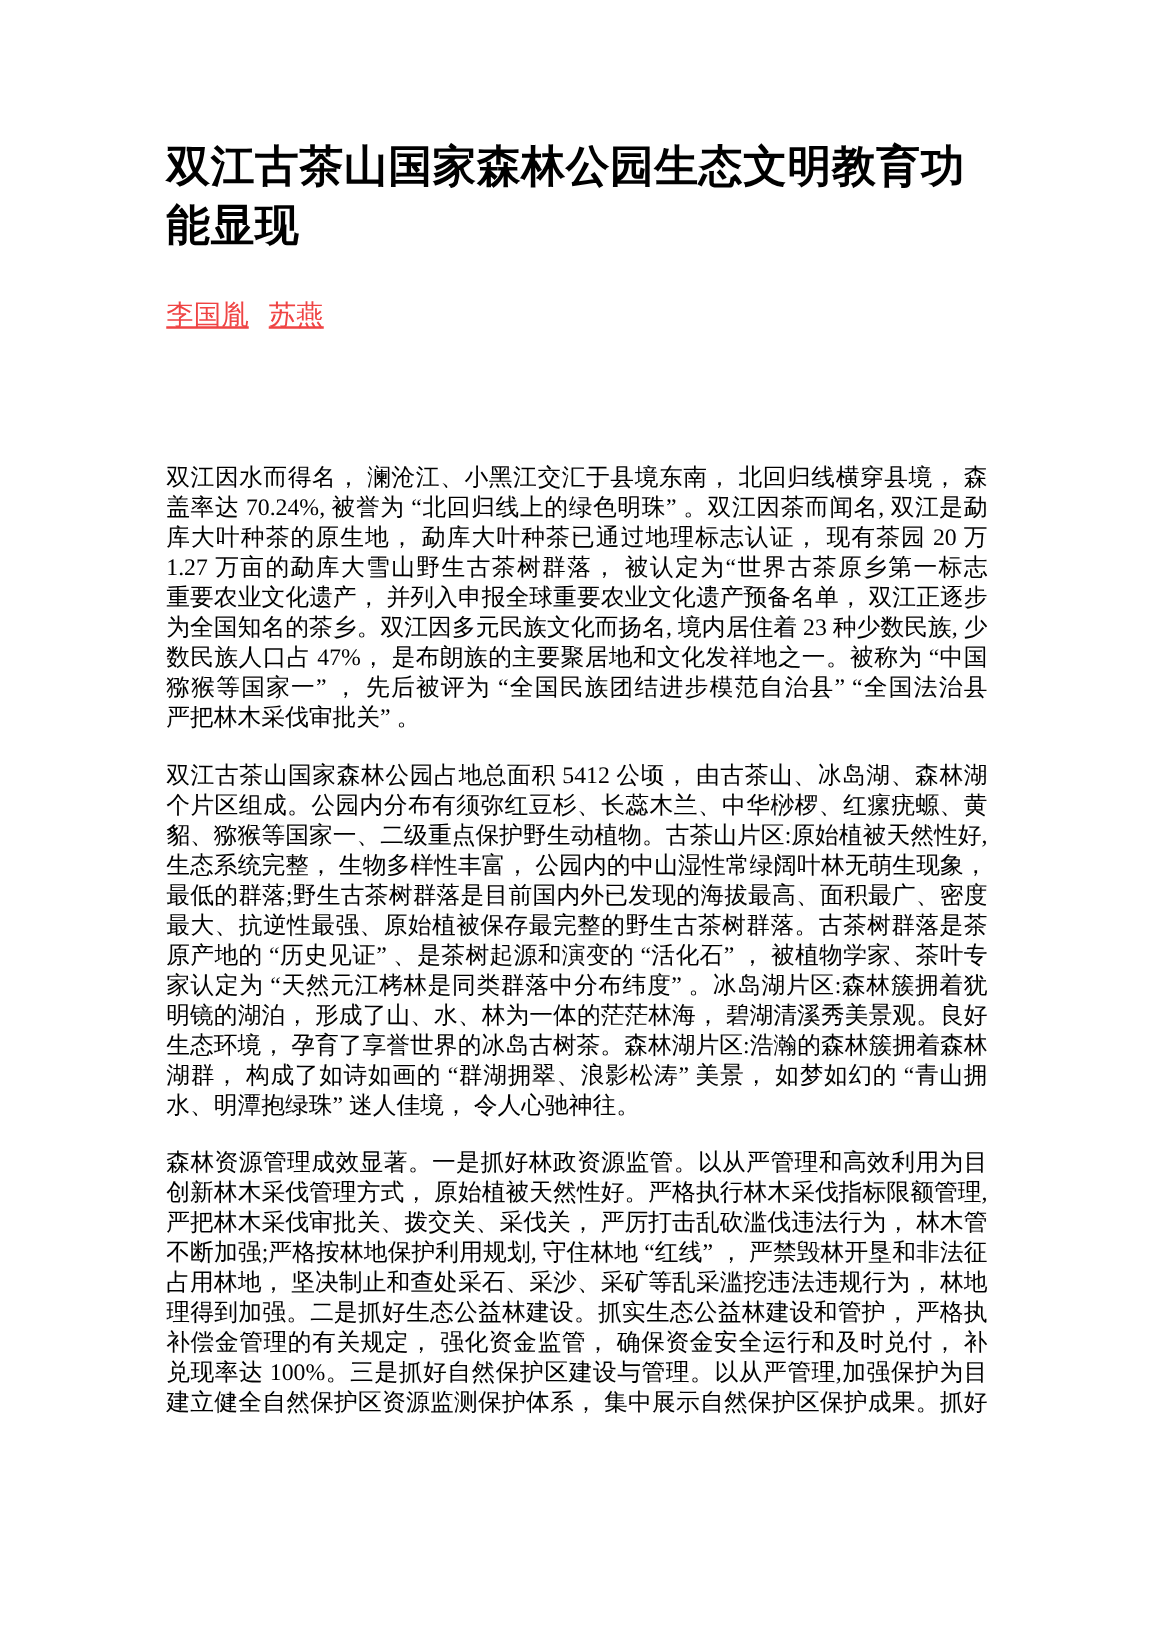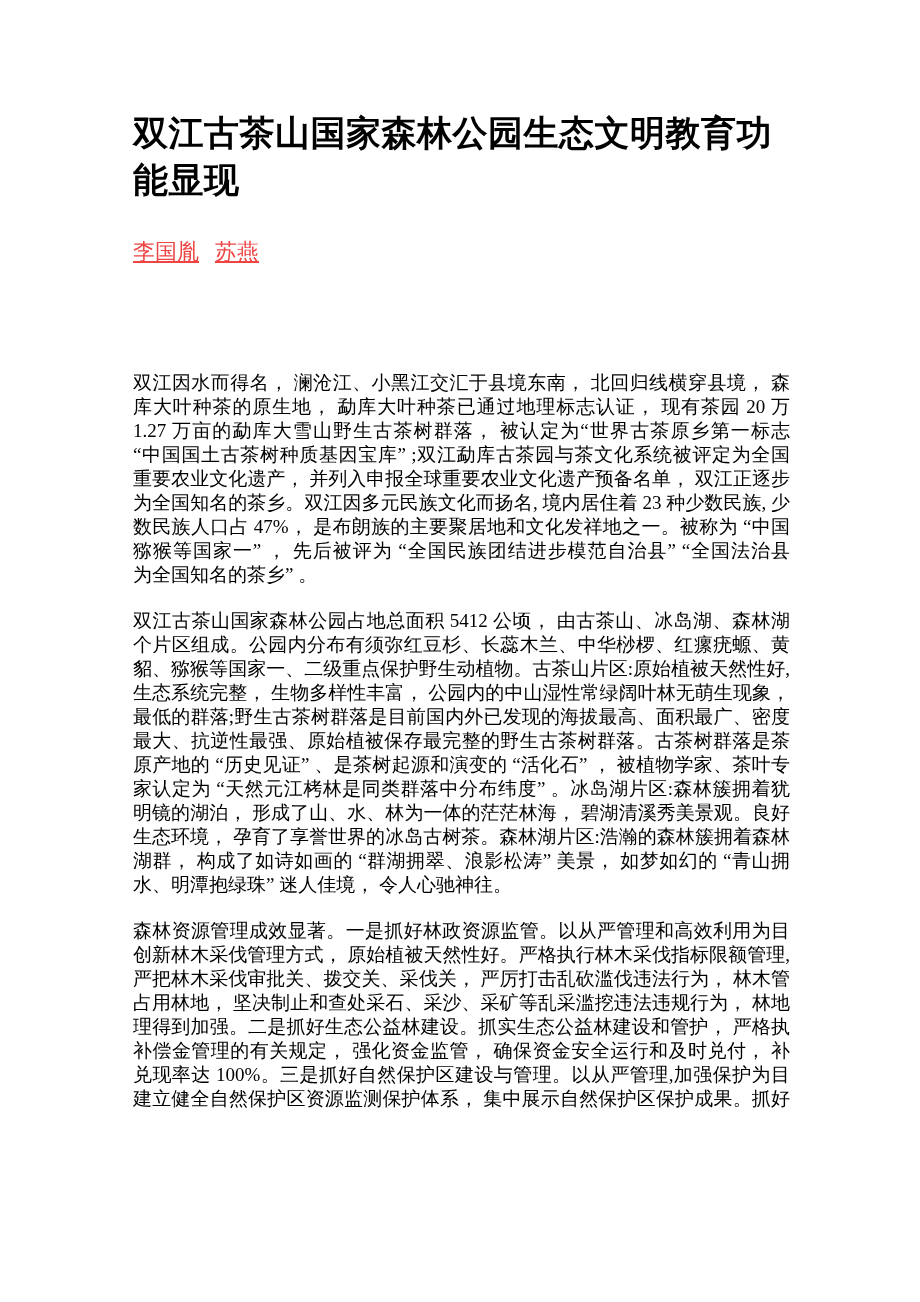--- a/index.html
+++ b/index.html
@@ -68,47 +68,48 @@
 <body>
 
 <div class="page">
   <h1 class="title">双江古茶山国家森林公园生态文明教育功能显现</h1>
 
   <div class="authors"><a class="author-link">李国胤</a><a class="author-link">苏燕</a></div>
 
   <div class="article-body">
       <div class="para">
         <div class="line">双江因水而得名， 澜沧江、小黑江交汇于县境东南， 北回归线横穿县境， 森林覆</div>
+        <div class="line">盖率达 70.24%, 被誉为 “北回归线上的绿色明珠” 。双江因茶而闻名, 双江是勐</div>
         <div class="line">库大叶种茶的原生地， 勐库大叶种茶已通过地理标志认证， 现有茶园 20 万亩，</div>
         <div class="line">1.27 万亩的勐库大雪山野生古茶树群落， 被认定为“世界古茶原乡第一标志地”、</div>
-        <div class="line">“中国国土古茶树种质基因宝库” ;双江勐库古茶园与茶文化系统被评定为全国</div>
         <div class="line">重要农业文化遗产， 并列入申报全球重要农业文化遗产预备名单， 双江正逐步成</div>
         <div class="line">为全国知名的茶乡。双江因多元民族文化而扬名, 境内居住着 23 种少数民族, 少</div>
         <div class="line">数民族人口占 47%， 是布朗族的主要聚居地和文化发祥地之一。被称为 “中国多</div>
         <div class="line">猕猴等国家一” ， 先后被评为 “全国民族团结进步模范自治县” “全国法治县</div>
-        <div class="line">为全国知名的茶乡” 。</div>
+        <div class="line">严把林木采伐审批关” 。</div>
       </div>
       <div class="para">
         <div class="line">双江古茶山国家森林公园占地总面积 5412 公顷， 由古茶山、冰岛湖、森林湖三</div>
         <div class="line">个片区组成。公园内分布有须弥红豆杉、长蕊木兰、中华桫椤、红瘰疣螈、黄喉</div>
         <div class="line">貂、猕猴等国家一、二级重点保护野生动植物。古茶山片区:原始植被天然性好,</div>
         <div class="line">生态系统完整， 生物多样性丰富， 公园内的中山湿性常绿阔叶林无萌生现象， 是</div>
         <div class="line">最低的群落;野生古茶树群落是目前国内外已发现的海拔最高、面积最广、密度</div>
         <div class="line">最大、抗逆性最强、原始植被保存最完整的野生古茶树群落。古茶树群落是茶树</div>
         <div class="line">原产地的 “历史见证” 、是茶树起源和演变的 “活化石” ， 被植物学家、茶叶专</div>
         <div class="line">家认定为 “天然元江栲林是同类群落中分布纬度” 。冰岛湖片区:森林簇拥着犹如</div>
         <div class="line">明镜的湖泊， 形成了山、水、林为一体的茫茫林海， 碧湖清溪秀美景观。良好的</div>
         <div class="line">生态环境， 孕育了享誉世界的冰岛古树茶。森林湖片区:浩瀚的森林簇拥着森林</div>
         <div class="line">湖群， 构成了如诗如画的 “群湖拥翠、浪影松涛” 美景， 如梦如幻的 “青山拥碧</div>
         <div class="line">水、明潭抱绿珠” 迷人佳境， 令人心驰神往。</div>
       </div>
       <div class="para continues">
         <div class="line">森林资源管理成效显著。一是抓好林政资源监管。以从严管理和高效利用为目标,</div>
         <div class="line">创新林木采伐管理方式， 原始植被天然性好。严格执行林木采伐指标限额管理,</div>
         <div class="line">严把林木采伐审批关、拨交关、采伐关， 严厉打击乱砍滥伐违法行为， 林木管理</div>
+        <div class="line">不断加强;严格按林地保护利用规划, 守住林地 “红线” ， 严禁毁林开垦和非法征</div>
         <div class="line">占用林地， 坚决制止和查处采石、采沙、采矿等乱采滥挖违法违规行为， 林地管</div>
         <div class="line">理得到加强。二是抓好生态公益林建设。抓实生态公益林建设和管护， 严格执行</div>
         <div class="line">补偿金管理的有关规定， 强化资金监管， 确保资金安全运行和及时兑付， 补偿金</div>
         <div class="line">兑现率达 100%。三是抓好自然保护区建设与管理。以从严管理,加强保护为目标,</div>
         <div class="line">建立健全自然保护区资源监测保护体系， 集中展示自然保护区保护成果。抓好野</div>
       </div>
     </div>
 </div>
 
 </body></html>

